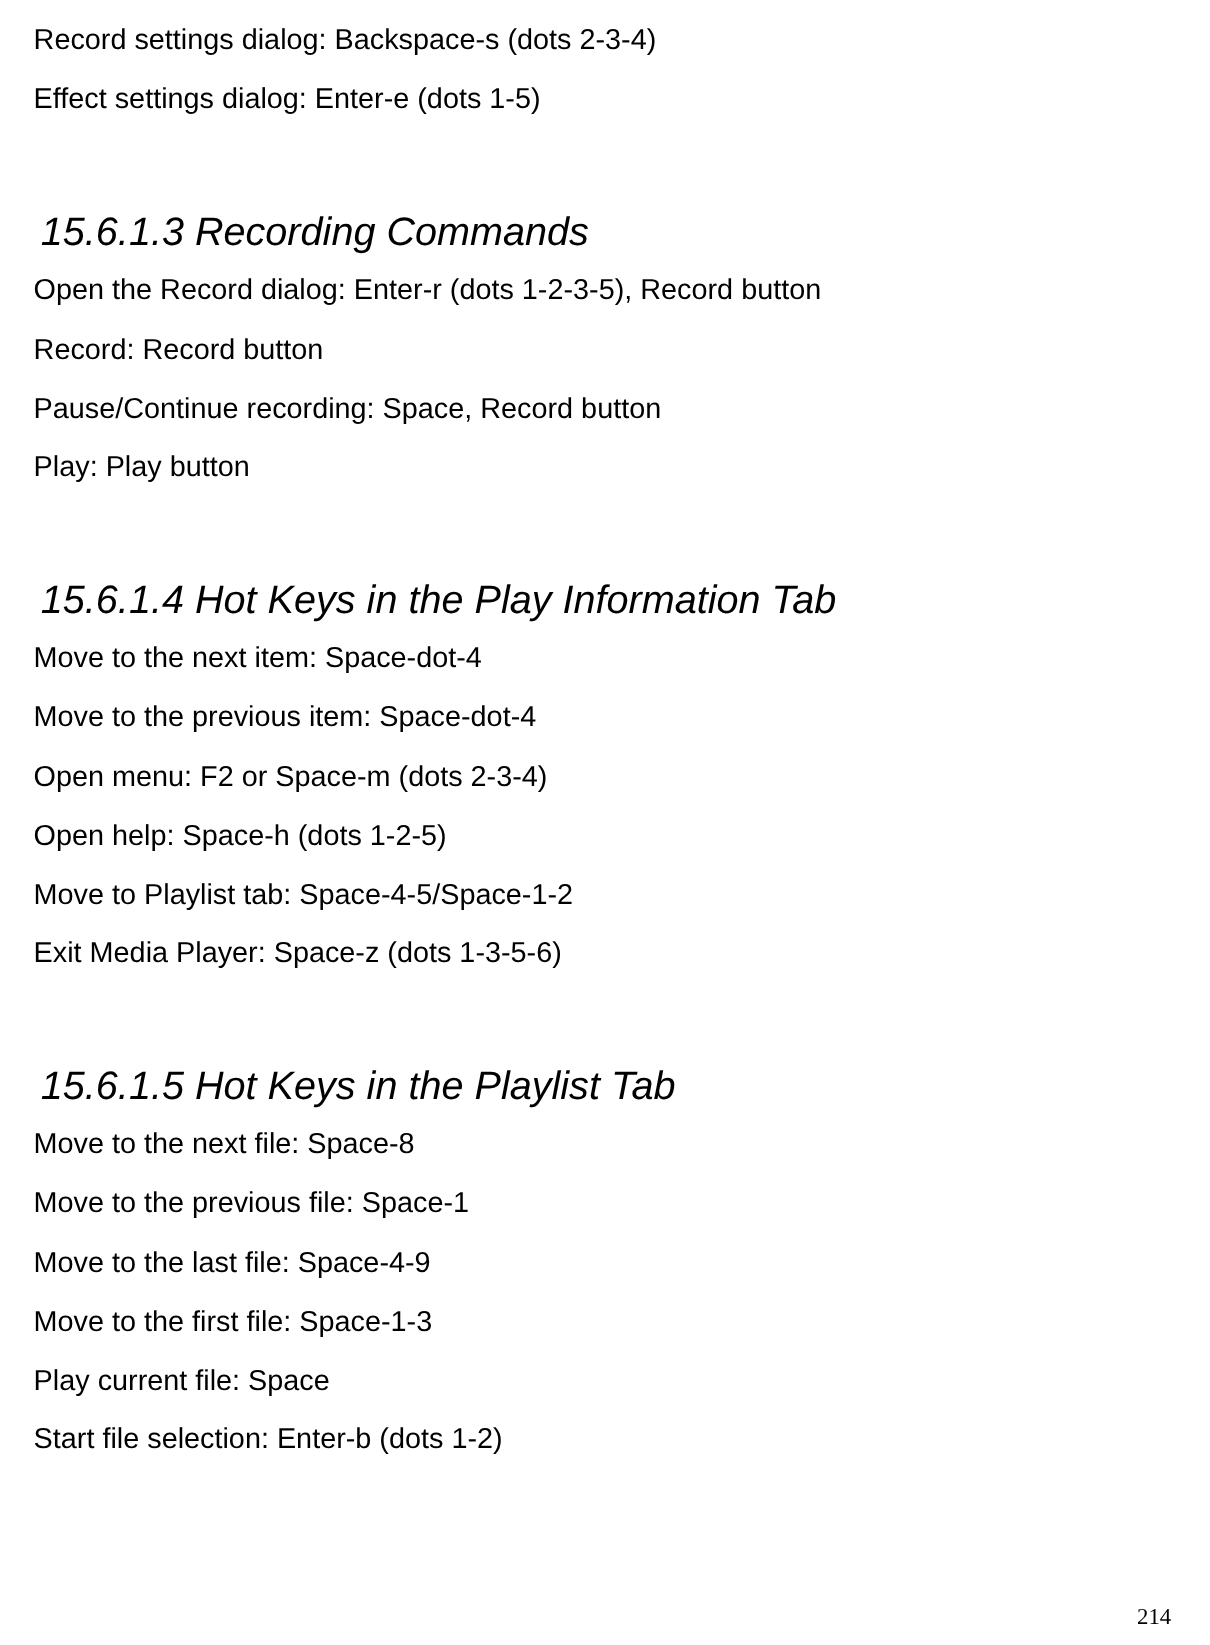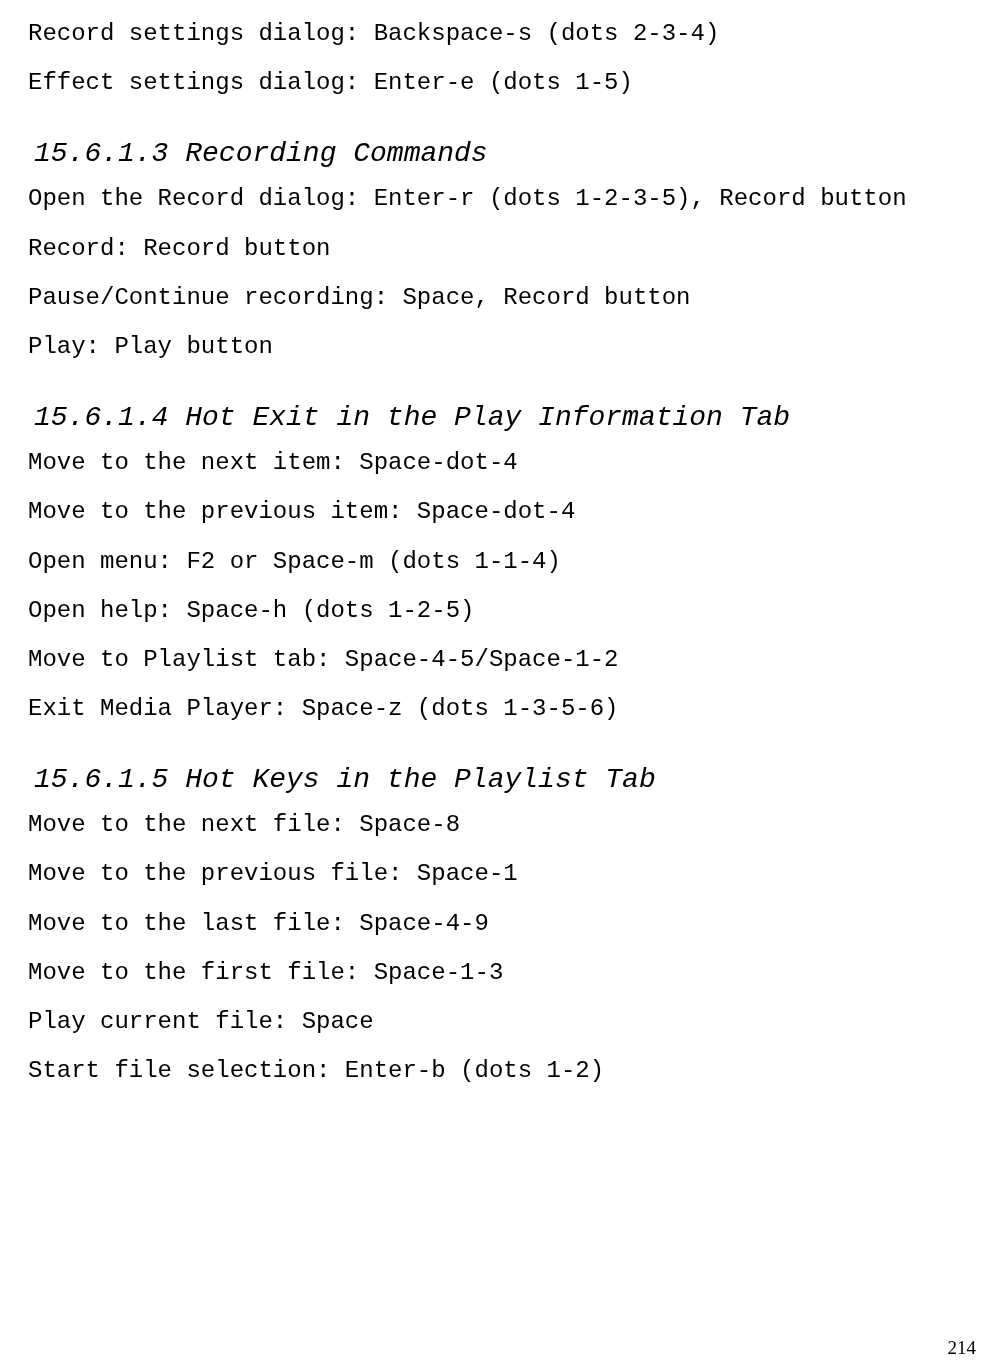--- a/index.html
+++ b/index.html
@@ -1,39 +1,38 @@
 <!DOCTYPE html>
 <html><head>
   <meta charset="utf-8">
   <style>
     * {
       margin: 0;
       padding: 0;
       box-sizing: border-box;
-      font-family: Liberation Mono, monospace;
     }
     body {
       width: 1008px;
       height: 1371px;
       background: #ffffff;
       font-family: Arial, Helvetica, sans-serif;
       color: #000000;
       padding: 18px 28px 0 28px;
       position: relative;
     }
     .body-text {
       font-size: 24px;
       line-height: 1.3;
       margin-bottom: 18px;
     }
     .section-heading {
-      font-size: 28px;
+      font-size: 33px;
       font-style: italic;
       font-weight: normal;
-      margin-top: 40px;
+      margin-top: 76px;
       margin-bottom: 14px;
       padding-left: 6px;
     }
     .page-number {
       position: absolute;
       bottom: 12px;
       right: 32px;
       font-family: "Times New Roman", Times, serif;
       font-size: 19px;
     }
@@ -43,24 +42,24 @@
 
 <p class="body-text">Record settings dialog: Backspace-s (dots 2-3-4)</p>
 <p class="body-text">Effect settings dialog: Enter-e (dots 1-5)</p>
 
 <h2 class="section-heading">15.6.1.3 Recording Commands</h2>
 <p class="body-text">Open the Record dialog: Enter-r (dots 1-2-3-5), Record button</p>
 <p class="body-text">Record: Record button</p>
 <p class="body-text">Pause/Continue recording: Space, Record button</p>
 <p class="body-text">Play: Play button</p>
 
-<h2 class="section-heading">15.6.1.4 Hot Exit in the Play Information Tab</h2>
+<h2 class="section-heading">15.6.1.4 Hot Keys in the Play Information Tab</h2>
 <p class="body-text">Move to the next item: Space-dot-4</p>
 <p class="body-text">Move to the previous item: Space-dot-4</p>
-<p class="body-text">Open menu: F2 or Space-m (dots 1-1-4)</p>
+<p class="body-text">Open menu: F2 or Space-m (dots 2-3-4)</p>
 <p class="body-text">Open help: Space-h (dots 1-2-5)</p>
 <p class="body-text">Move to Playlist tab: Space-4-5/Space-1-2</p>
 <p class="body-text">Exit Media Player: Space-z (dots 1-3-5-6)</p>
 
 <h2 class="section-heading">15.6.1.5 Hot Keys in the Playlist Tab</h2>
 <p class="body-text">Move to the next file: Space-8</p>
 <p class="body-text">Move to the previous file: Space-1</p>
 <p class="body-text">Move to the last file: Space-4-9</p>
 <p class="body-text">Move to the first file: Space-1-3</p>
 <p class="body-text">Play current file: Space</p>

